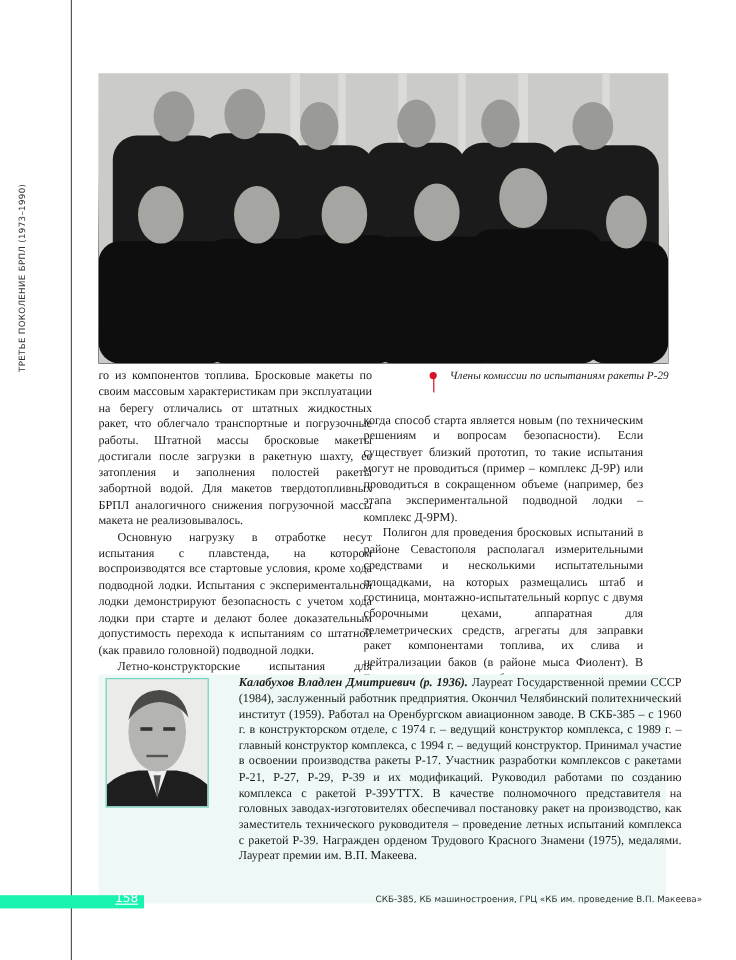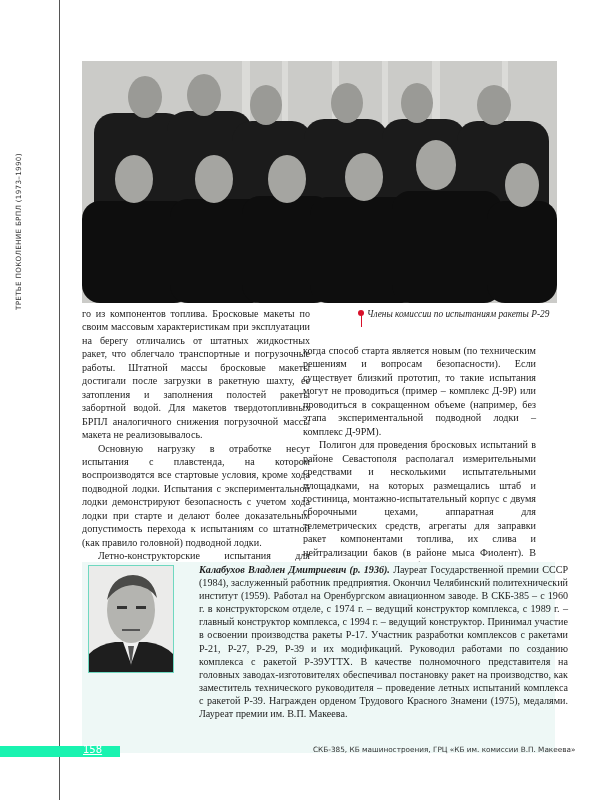--- a/index.html
+++ b/index.html
@@ -31,21 +31,21 @@
 
   .bio { position: absolute; left: 82px; top: 562px; width: 473px; height: 191px; background: #eef8f6; }
   .portrait { position: absolute; left: 88px; top: 565px; width: 84px; height: 106px;
       border: 1px solid #6fd8c0; background: #e2e2e2; overflow: hidden; }
   .portrait svg { width: 100%; height: 100%; display: block; }
   .bio-text { position: absolute; left: 179px; top: 563px; width: 369px;
       font-size: 10.1px; line-height: 13.1px; text-align: justify; color: #1c1c1c; margin-left: 20px; }
   .bio-text .name { font-weight: bold; font-style: italic; }
 
   .footer-bar { position: absolute; left: 0; top: 746px; width: 120px; height: 11px; background: #19f3b0; }
-  .page-num { position: absolute; left: 83px; top: 744px; font-family: "DejaVu Sans", sans-serif;
+  .page-num { position: absolute; left: 96px; top: 744px; font-family: "DejaVu Sans", sans-serif;
       font-size: 10px; color: #ffffff; text-decoration: underline; }
   .footer-text { position: absolute; left: 313px; top: 745px; font-family: "DejaVu Sans", sans-serif;
       font-size: 7.3px; color: #333; white-space: nowrap; }
 </style>
 </head>
 <body>
 
 <div class="margin-rule"></div>
 <div class="side-title">
   <span>ТРЕТЬЕ ПОКОЛЕНИЕ БРПЛ (1973–1990)</span>
@@ -94,21 +94,21 @@
       <ellipse cx="354" cy="104" rx="20" ry="25"></ellipse>
         <ellipse cx="440" cy="124" rx="17" ry="22"></ellipse>
     </g>
   </svg>
 </div>
 
 <div class="pin">
   <div class="head"></div>
     <div class="stem"></div>
 </div>
-<div class="caption" style="padding-left:12px; box-sizing:border-box;">Члены комиссии по испытаниям ракеты Р-29</div>
+<div class="caption" style="padding-left:12px; box-sizing:border-box;text-align:center;">Члены комиссии по испытаниям ракеты Р-29</div>
 
 <div class="col col-left">
   <p>го из компонентов топлива. Бросковые макеты по своим массовым характеристикам при эксплуатации на берегу отличались от штатных жидкостных ракет, что облегчало транспортные и погрузочные работы. Штатной массы бросковые макеты достигали после загрузки в ракетную шахту, ее затопления и заполнения полостей ракеты забортной водой. Для макетов твердотопливных БРПЛ аналогичного снижения погрузочной массы макета не реализовывалось.</p>
   <p class="indent">Основную нагрузку в отработке несут испытания с плавстенда, на котором воспроизводятся все стартовые условия, кроме хода подводной лодки. Испытания с экспериментальной лодки демонстрируют безопасность с учетом хода лодки при старте и делают более доказательным допустимость перехода к испытаниям со штатной (как правило головной) подводной лодки.</p>
   <p class="indent">Летно-конструкторские испытания для отработки подводного старта проводятся в полном объеме,</p>
 </div>
 
 <div class="col col-right">
   <p>когда способ старта является новым (по техническим решениям и вопросам безопасности). Если существует близкий прототип, то такие испытания могут не проводиться (пример – комплекс Д-9Р) или проводиться в сокращенном объеме (например, без этапа экспериментальной подводной лодки – комплекс Д-9РМ).</p>
   <p class="indent">Полигон для проведения бросковых испытаний в районе Севастополя располагал измерительными средствами и несколькими испытательными площадками, на которых размещались штаб и гостиница, монтажно-испытательный корпус с двумя сборочными цехами, аппаратная для телеметрических средств, агрегаты для заправки ракет компонентами топлива, их слива и нейтрализации баков (в районе мыса Фиолент). В Балаклаве у причала базировались плавстенды, экспериментальные под-</p>
@@ -127,13 +127,13 @@
       <rect x="47" y="40" width="10" height="3" fill="#333"></rect>
     <rect x="33" y="63" width="18" height="2" fill="#555"></rect>
   </svg>
 </div>
 <div class="bio-text">
   <span class="name">Калабухов Владлен Дмитриевич (р. 1936).</span><span> Лауреат Государственной премии СССР (1984), заслуженный работник предприятия. Окончил Челябинский политехнический институт (1959). Работал на Оренбургском авиационном заводе. В СКБ-385 – с 1960 г. в конструкторском отделе, с 1974 г. – ведущий конструктор комплекса, с 1989 г. – главный конструктор комплекса, с 1994 г. – ведущий конструктор. Принимал участие в освоении производства ракеты Р-17. Участник разработки комплексов с ракетами Р-21, Р-27, Р-29, Р-39 и их модификаций. Руководил работами по созданию комплекса с ракетой Р-39УТТХ. В качестве полномочного представителя на головных заводах-изготовителях обеспечивал постановку ракет на производство, как заместитель технического руководителя – проведение летных испытаний комплекса с ракетой Р-39. Награжден орденом Трудового Красного Знамени (1975), медалями. Лауреат премии им. В.П. Макеева.</span>
 </div>
 
 <div class="footer-bar"></div>
 <div class="page-num">158</div>
-<div class="footer-text">СКБ-385, КБ машиностроения, ГРЦ «КБ им. комиссии В.П. Макеева»</div>
+<div class="footer-text">СКБ-385, КБ машиностроения, ГРЦ «КБ им. проведение В.П. Макеева»</div>
 
 </body></html>

